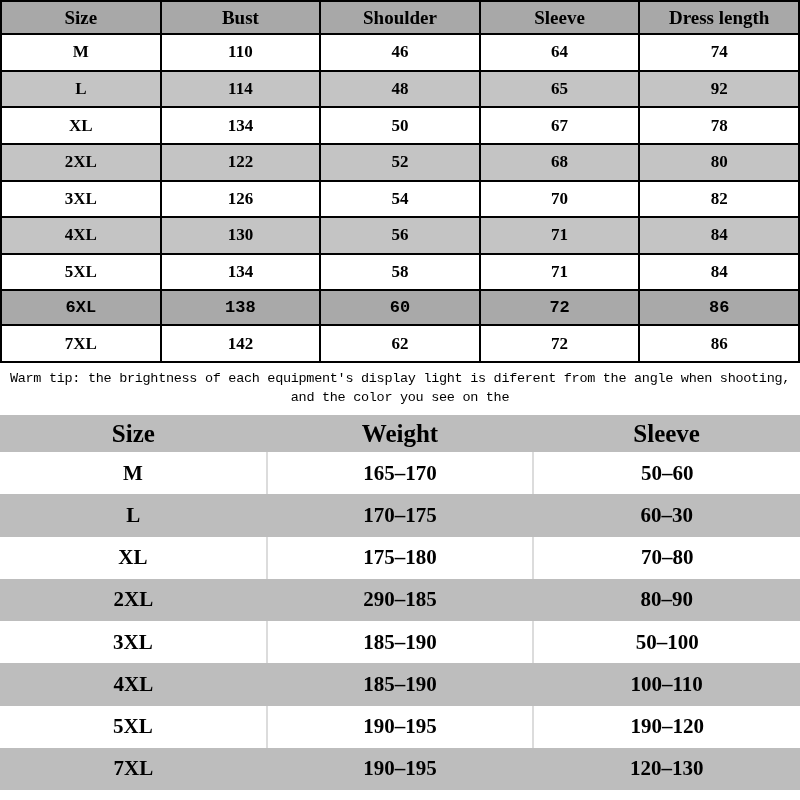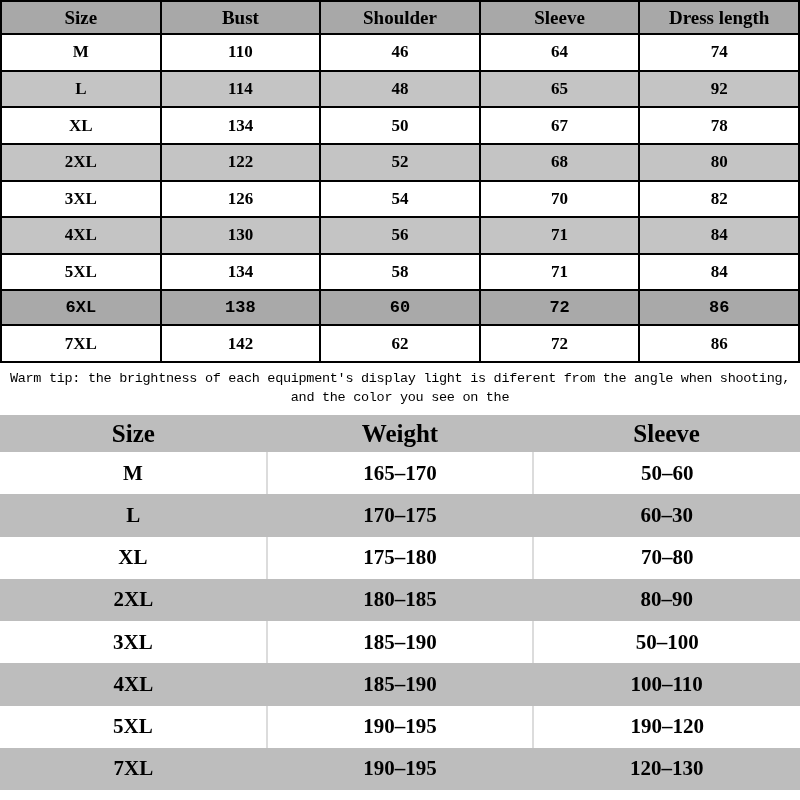--- a/index.html
+++ b/index.html
@@ -188,21 +188,21 @@
         <td>170–175</td>
         <td>60–30</td>
       </tr>
       <tr class="shade-white">
         <td>XL</td>
         <td>175–180</td>
         <td>70–80</td>
       </tr>
       <tr class="shade-gray">
         <td>2XL</td>
-        <td>180–185</td>
+        <td>290–185</td>
         <td>80–90</td>
       </tr>
       <tr class="shade-white">
         <td>3XL</td>
         <td>185–190</td>
         <td>50–100</td>
       </tr>
       <tr class="shade-gray">
         <td>4XL</td>
         <td>185–190</td>

